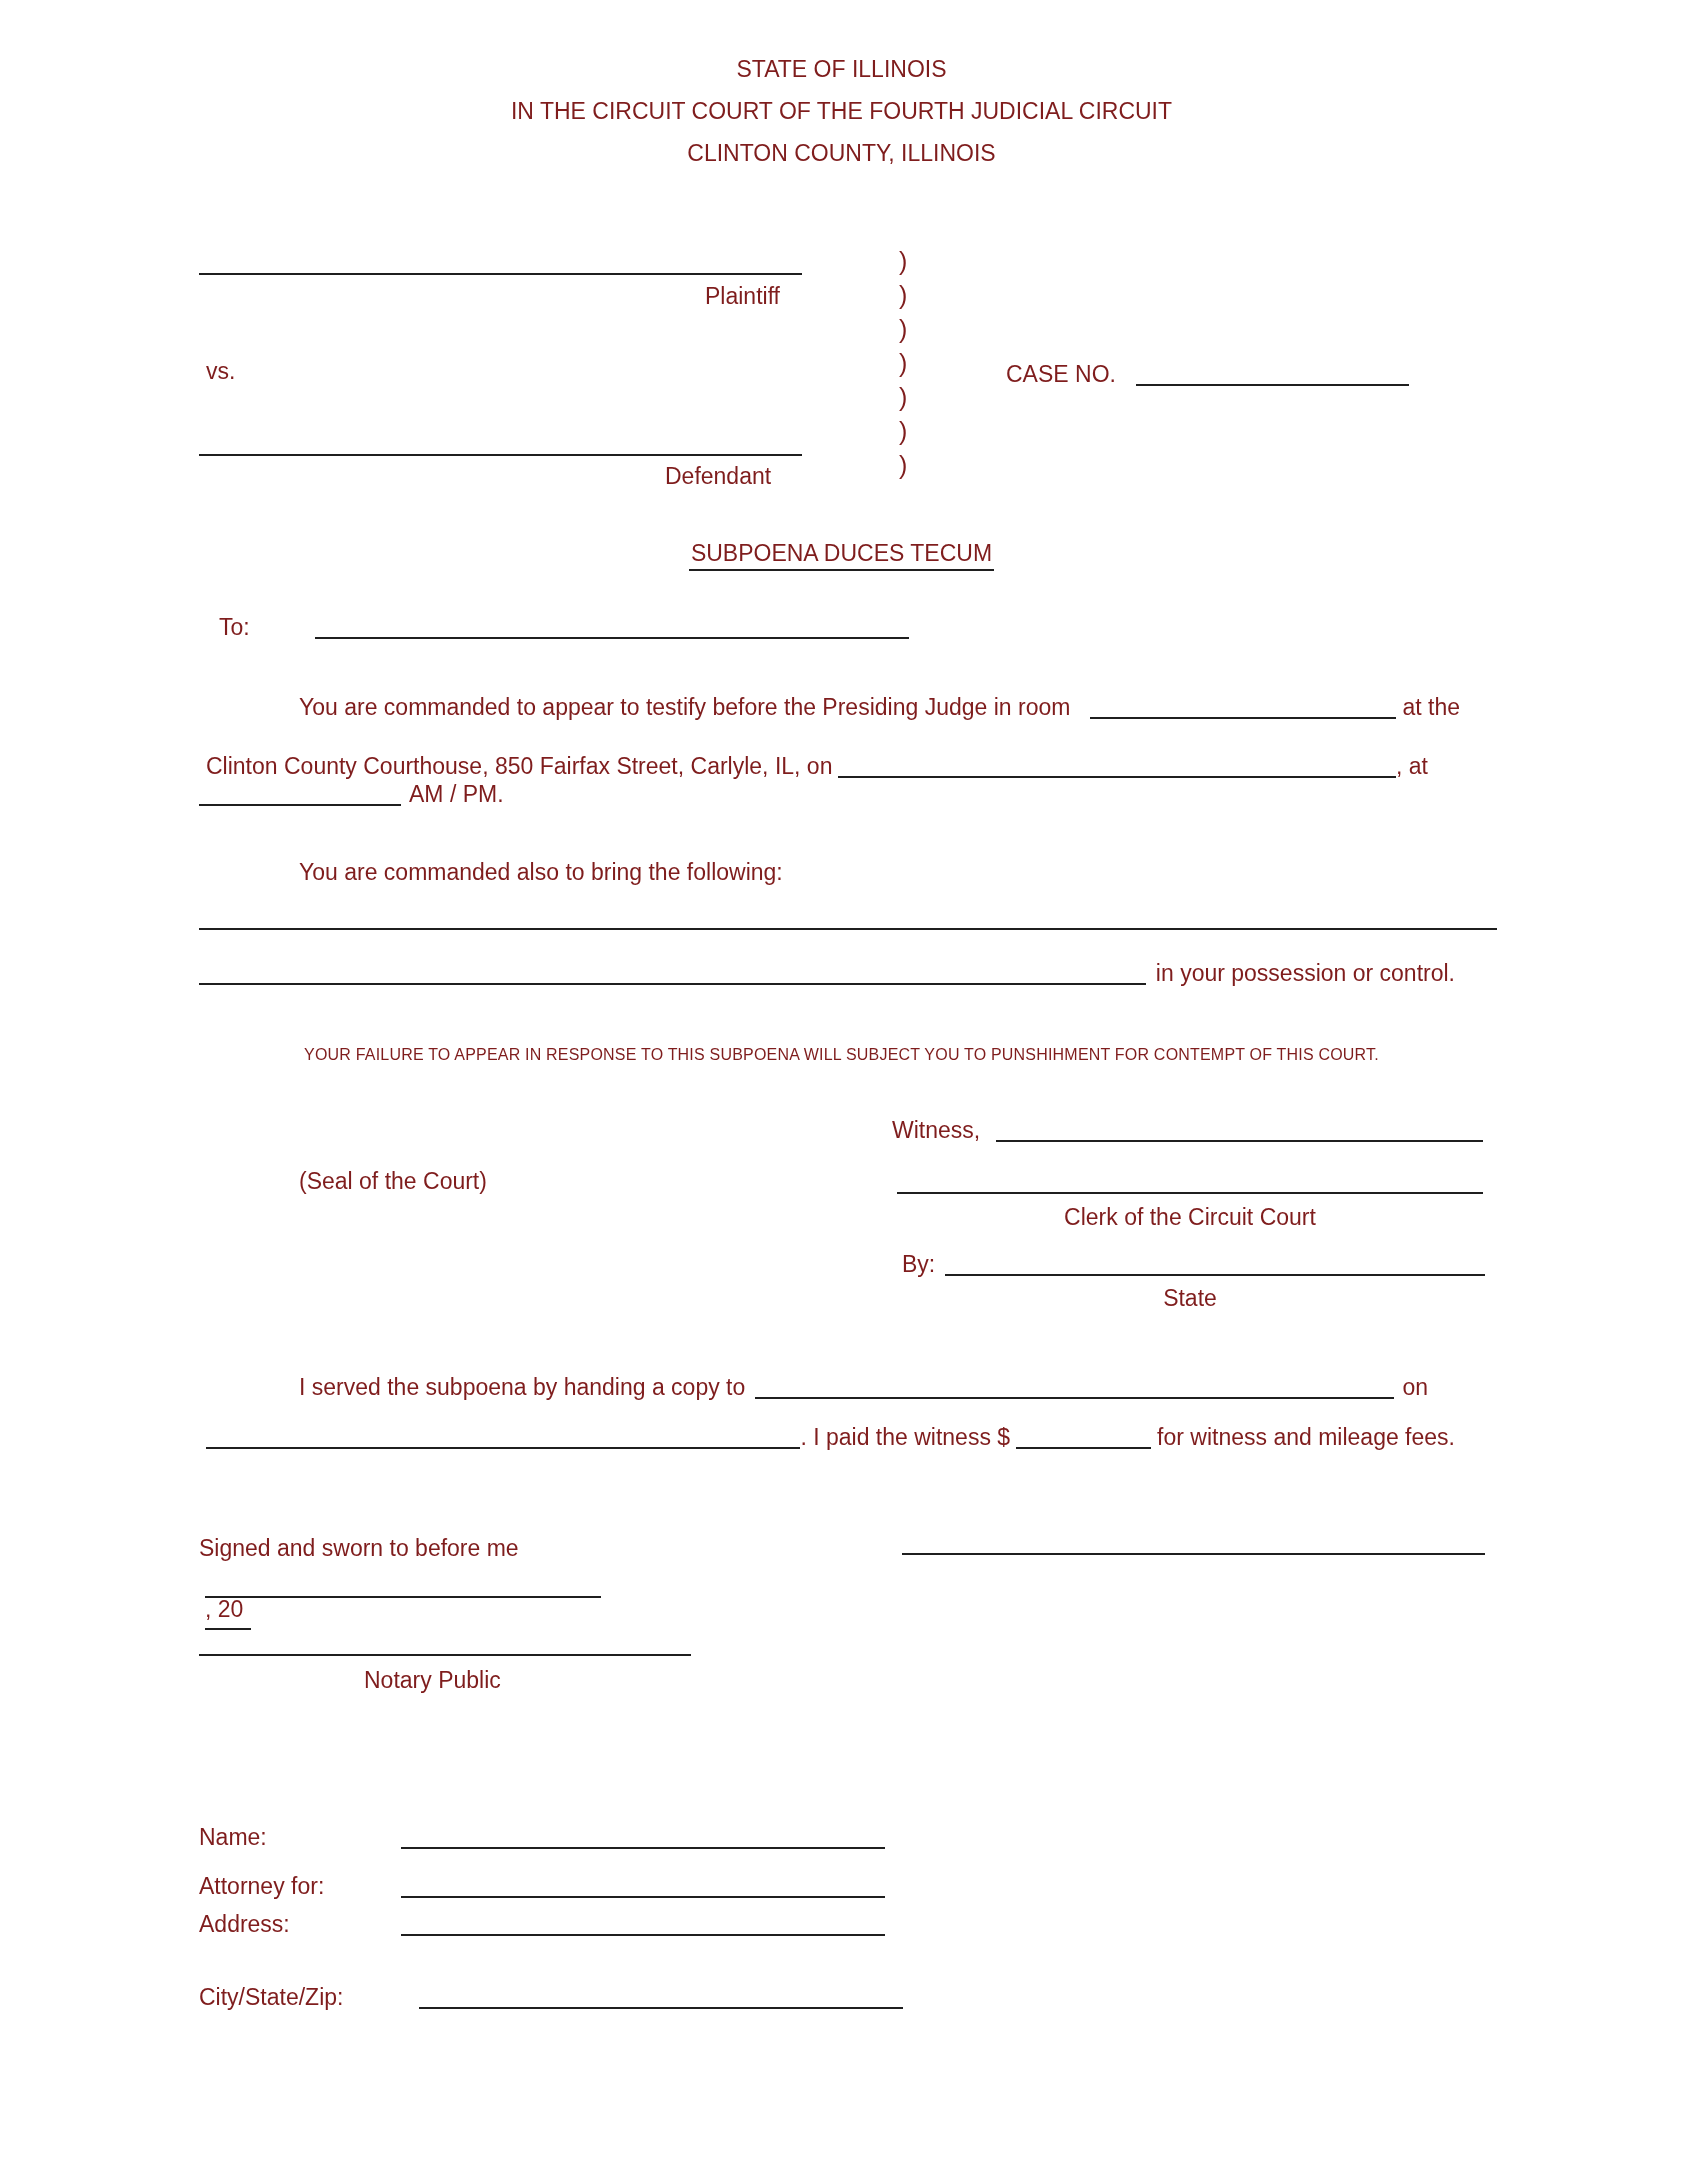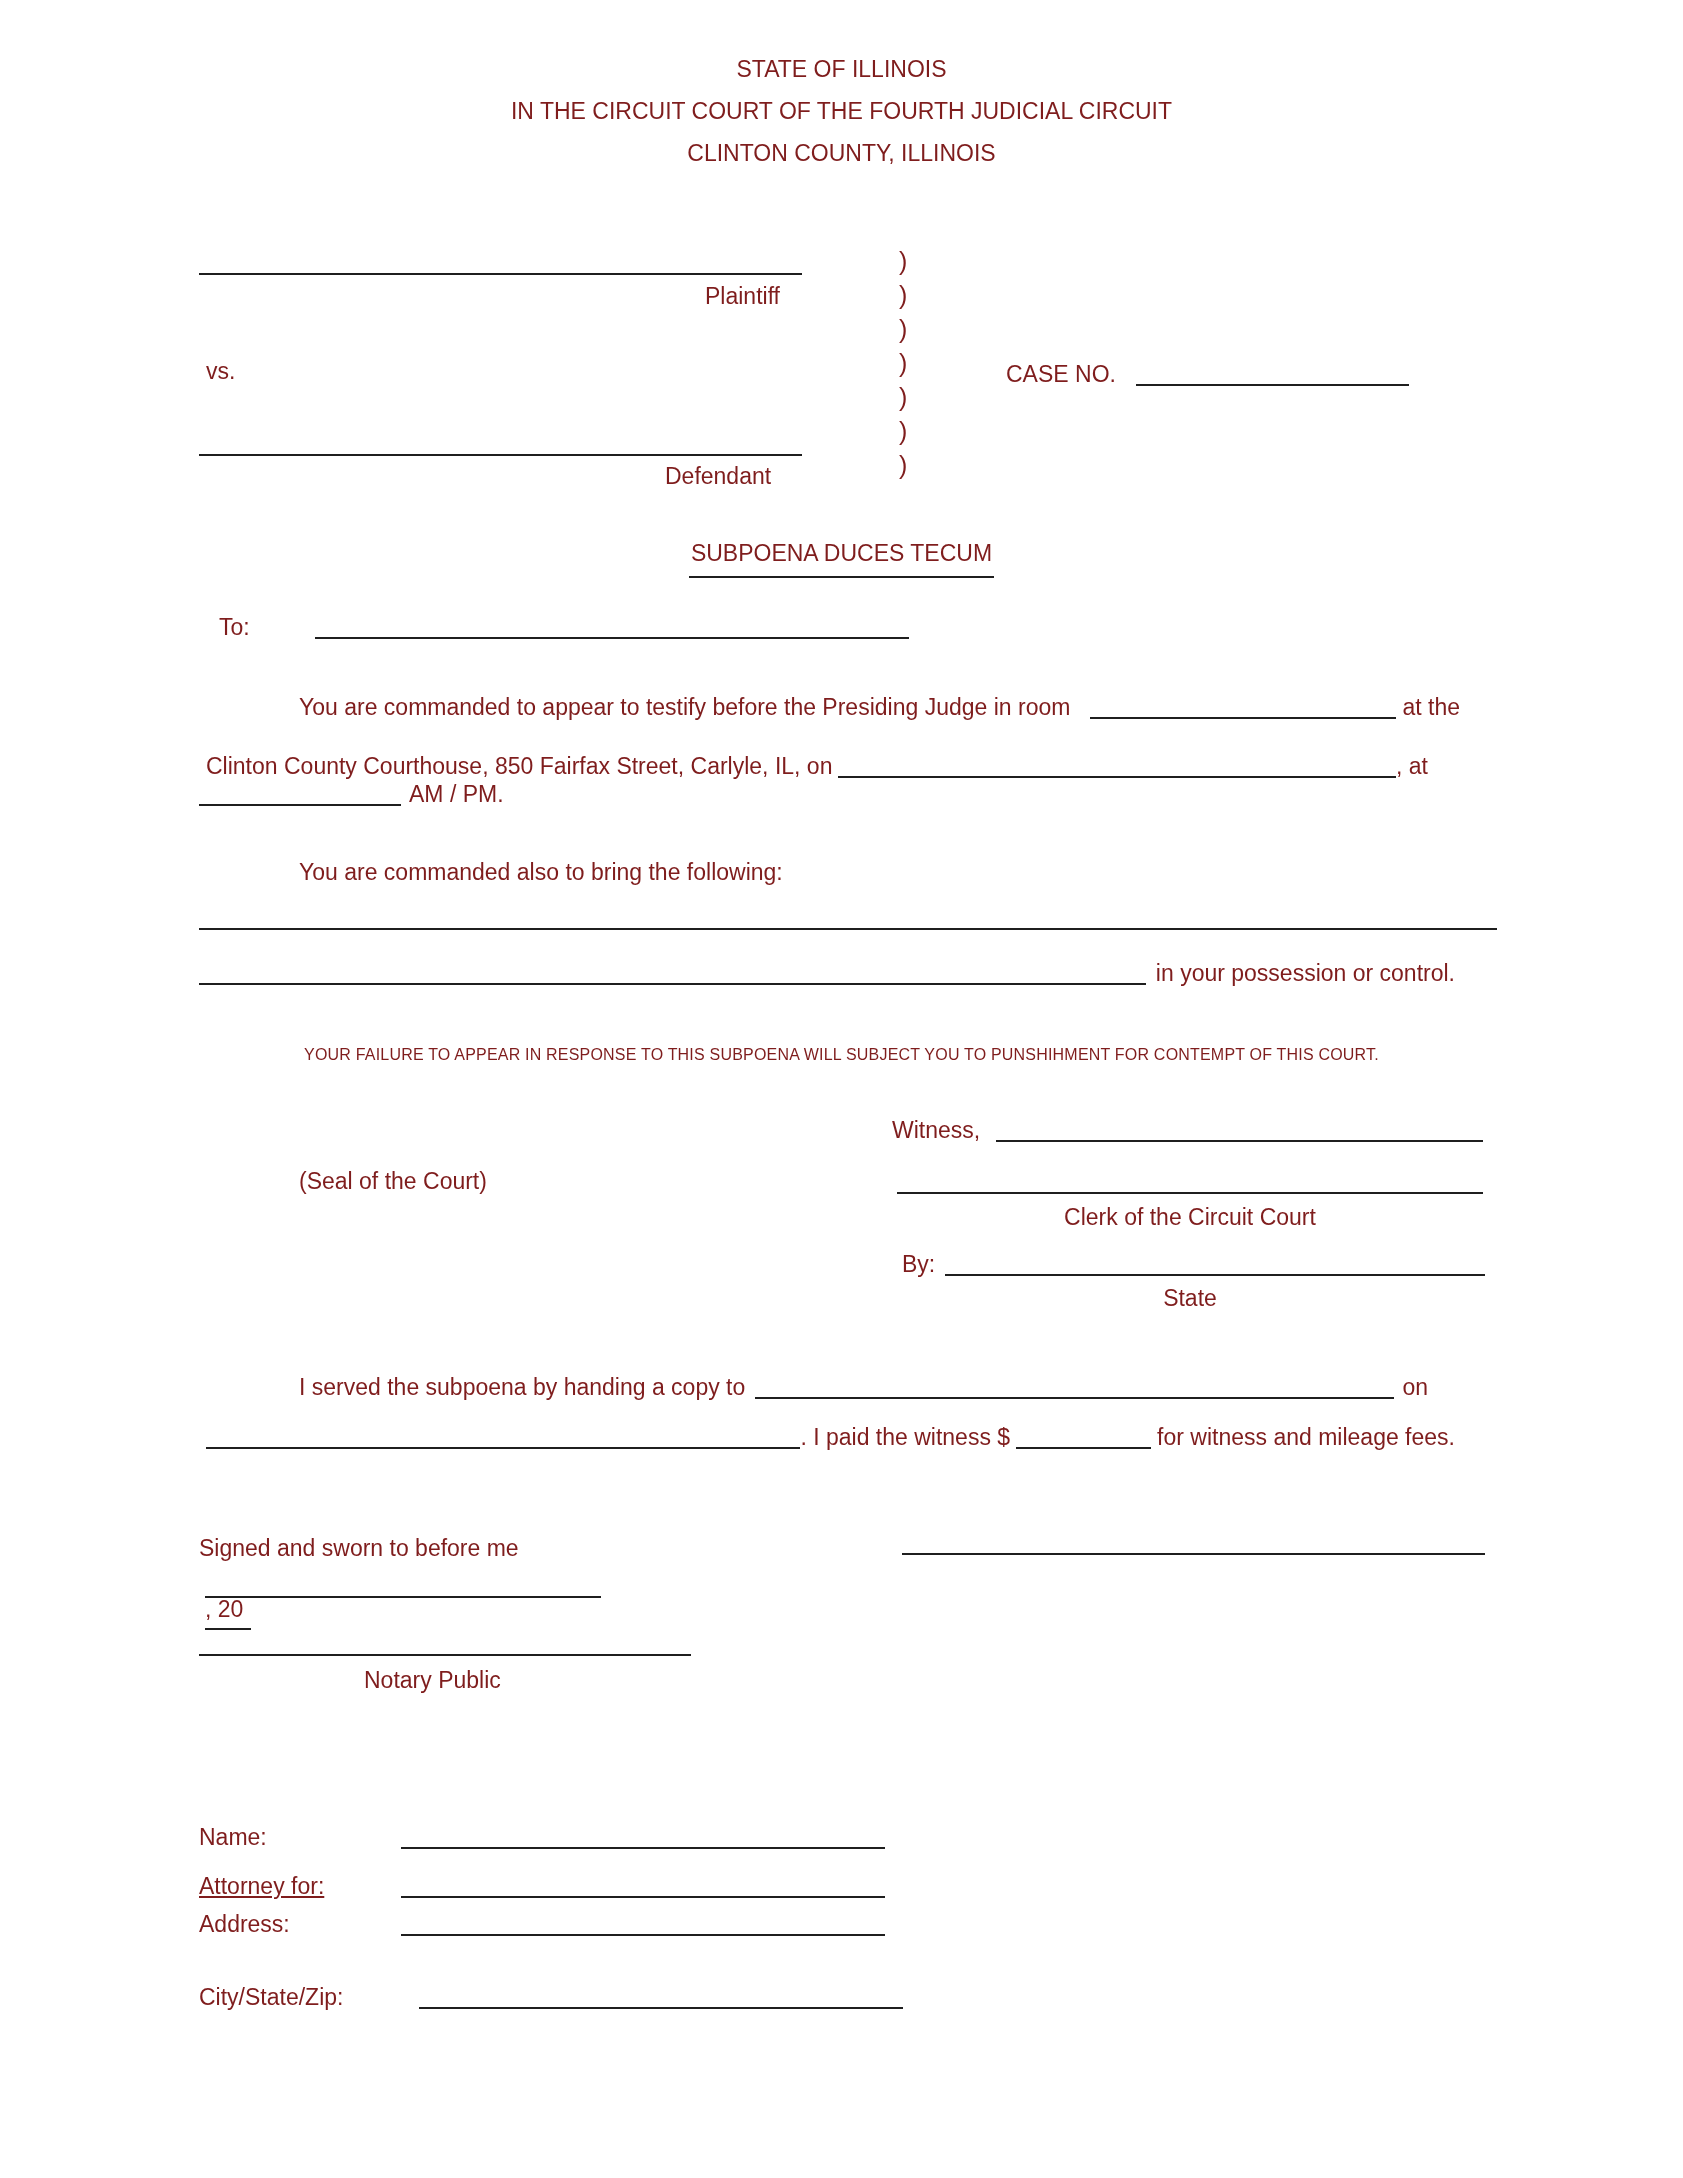--- a/index.html
+++ b/index.html
@@ -35,21 +35,21 @@
     border-bottom:2px solid #1f1f1f;
   }
   .doc-header {
     position:absolute; top:48px; left:0; right:0;
     text-align:center; line-height:42px;
   }
   .doc-title { position:absolute; top:540px; left:0; right:0; text-align:center; }
   .doc-title span {
     display:inline-block;
     border-bottom:2px solid #1f1f1f;
-    padding:0 2px 9px 2px;
+    padding:0 2px 2px 2px;
   }
   .bracket-col { position:absolute; left:899px; top:244px; font-size:25px; }
   .bracket-col span { display:block; line-height:34px; }
   .failure {
     position:absolute; top:1044px; left:0; right:0;
     text-align:center;
     font-size:16px;
     letter-spacing:0.2px;
     line-height:22px;
   }
@@ -169,21 +169,21 @@
   </div>
 
   <div class="hline" style="left:199px; top:1634px; width:492px;"></div>
   <div class="lbl" style="left:364px; top:1665px;">Notary Public</div>
 
   <div class="frow" style="top:1822px;">
     <span class="flabel">Name:</span>
     <span class="blank" style="width:484px;"></span>
   </div>
 
-  <div class="frow" style="top:1871px;text-decoration:underline;">
+  <div class="frow" style="top:1871px;">
     <span class="flabel">Attorney for:</span>
     <span class="blank" style="width:484px;"></span>
   </div>
 
   <div class="frow" style="top:1909px;">
     <span class="flabel">Address:</span>
     <span class="blank" style="width:484px;"></span>
   </div>
 
   <div class="frow" style="top:1982px;gap:18px;">

